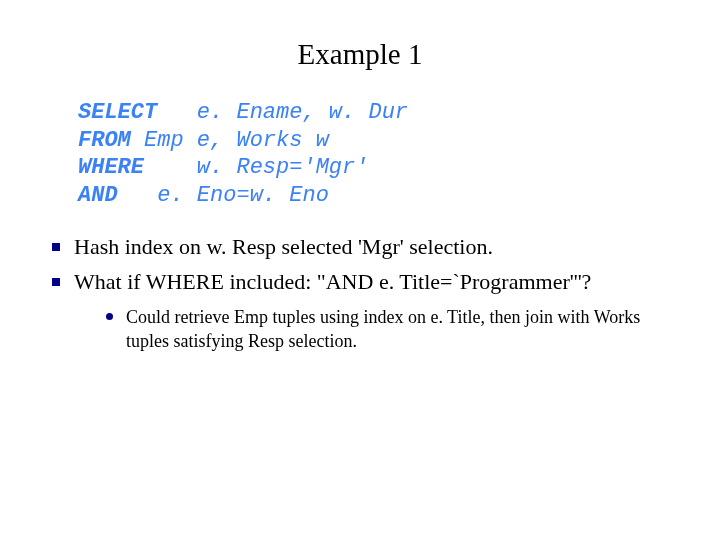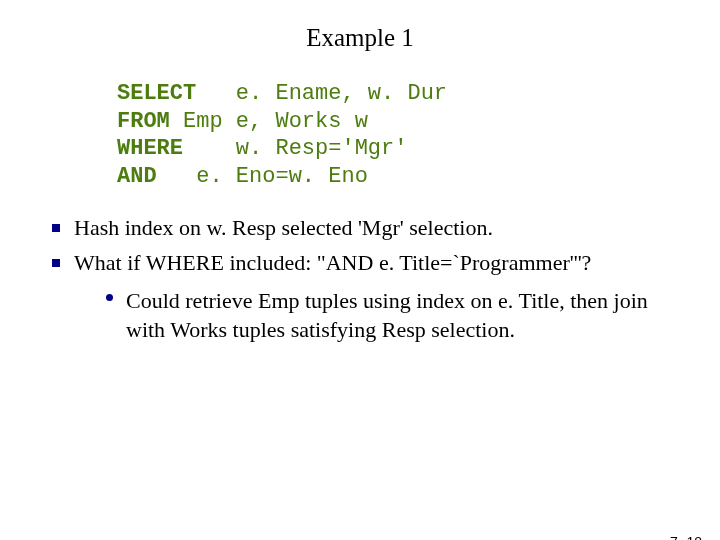--- a/index.html
+++ b/index.html
@@ -14,33 +14,34 @@
     overflow: hidden;
   }
   .slide {
     width: 720px;
     height: 540px;
     position: relative;
     box-sizing: border-box;
   }
   .title {
     text-align: center;
-    font-size: 25px;
+    font-size: 29px;
     font-weight: 400;
-    margin-top: 24px;
+    margin-top: 38px;
     margin-bottom: 28px;
   }
   .code-block {
     font-family: "Courier New", Courier, monospace;
     font-size: 22px;
     line-height: 1.25;
     white-space: pre;
-    color: #4d7c0f;
-    margin-left: 117px;
+    color: #3b82f6;
+    margin-left: 78px;
     margin-bottom: 24px;
+    font-style: italic;
   }
   .code-kw {
     font-weight: bold;
   }
   ul.outer {
     list-style: none;
     padding: 0;
     margin: 0 48px 0 48px;
   }
   ul.outer > li {
@@ -60,21 +61,21 @@
     background: #000088;
   }
   ul.inner {
     list-style: none;
     padding: 0;
     margin: 10px 0 0 30px;
   }
   ul.inner > li {
     position: relative;
     padding-left: 22px;
-    font-size: 22px;
+    font-size: 18px;
     line-height: 1.3;
   }
   ul.inner > li::before {
     content: "";
     position: absolute;
     left: 2px;
     top: 7px;
     width: 7px;
     height: 7px;
     border-radius: 50%;

